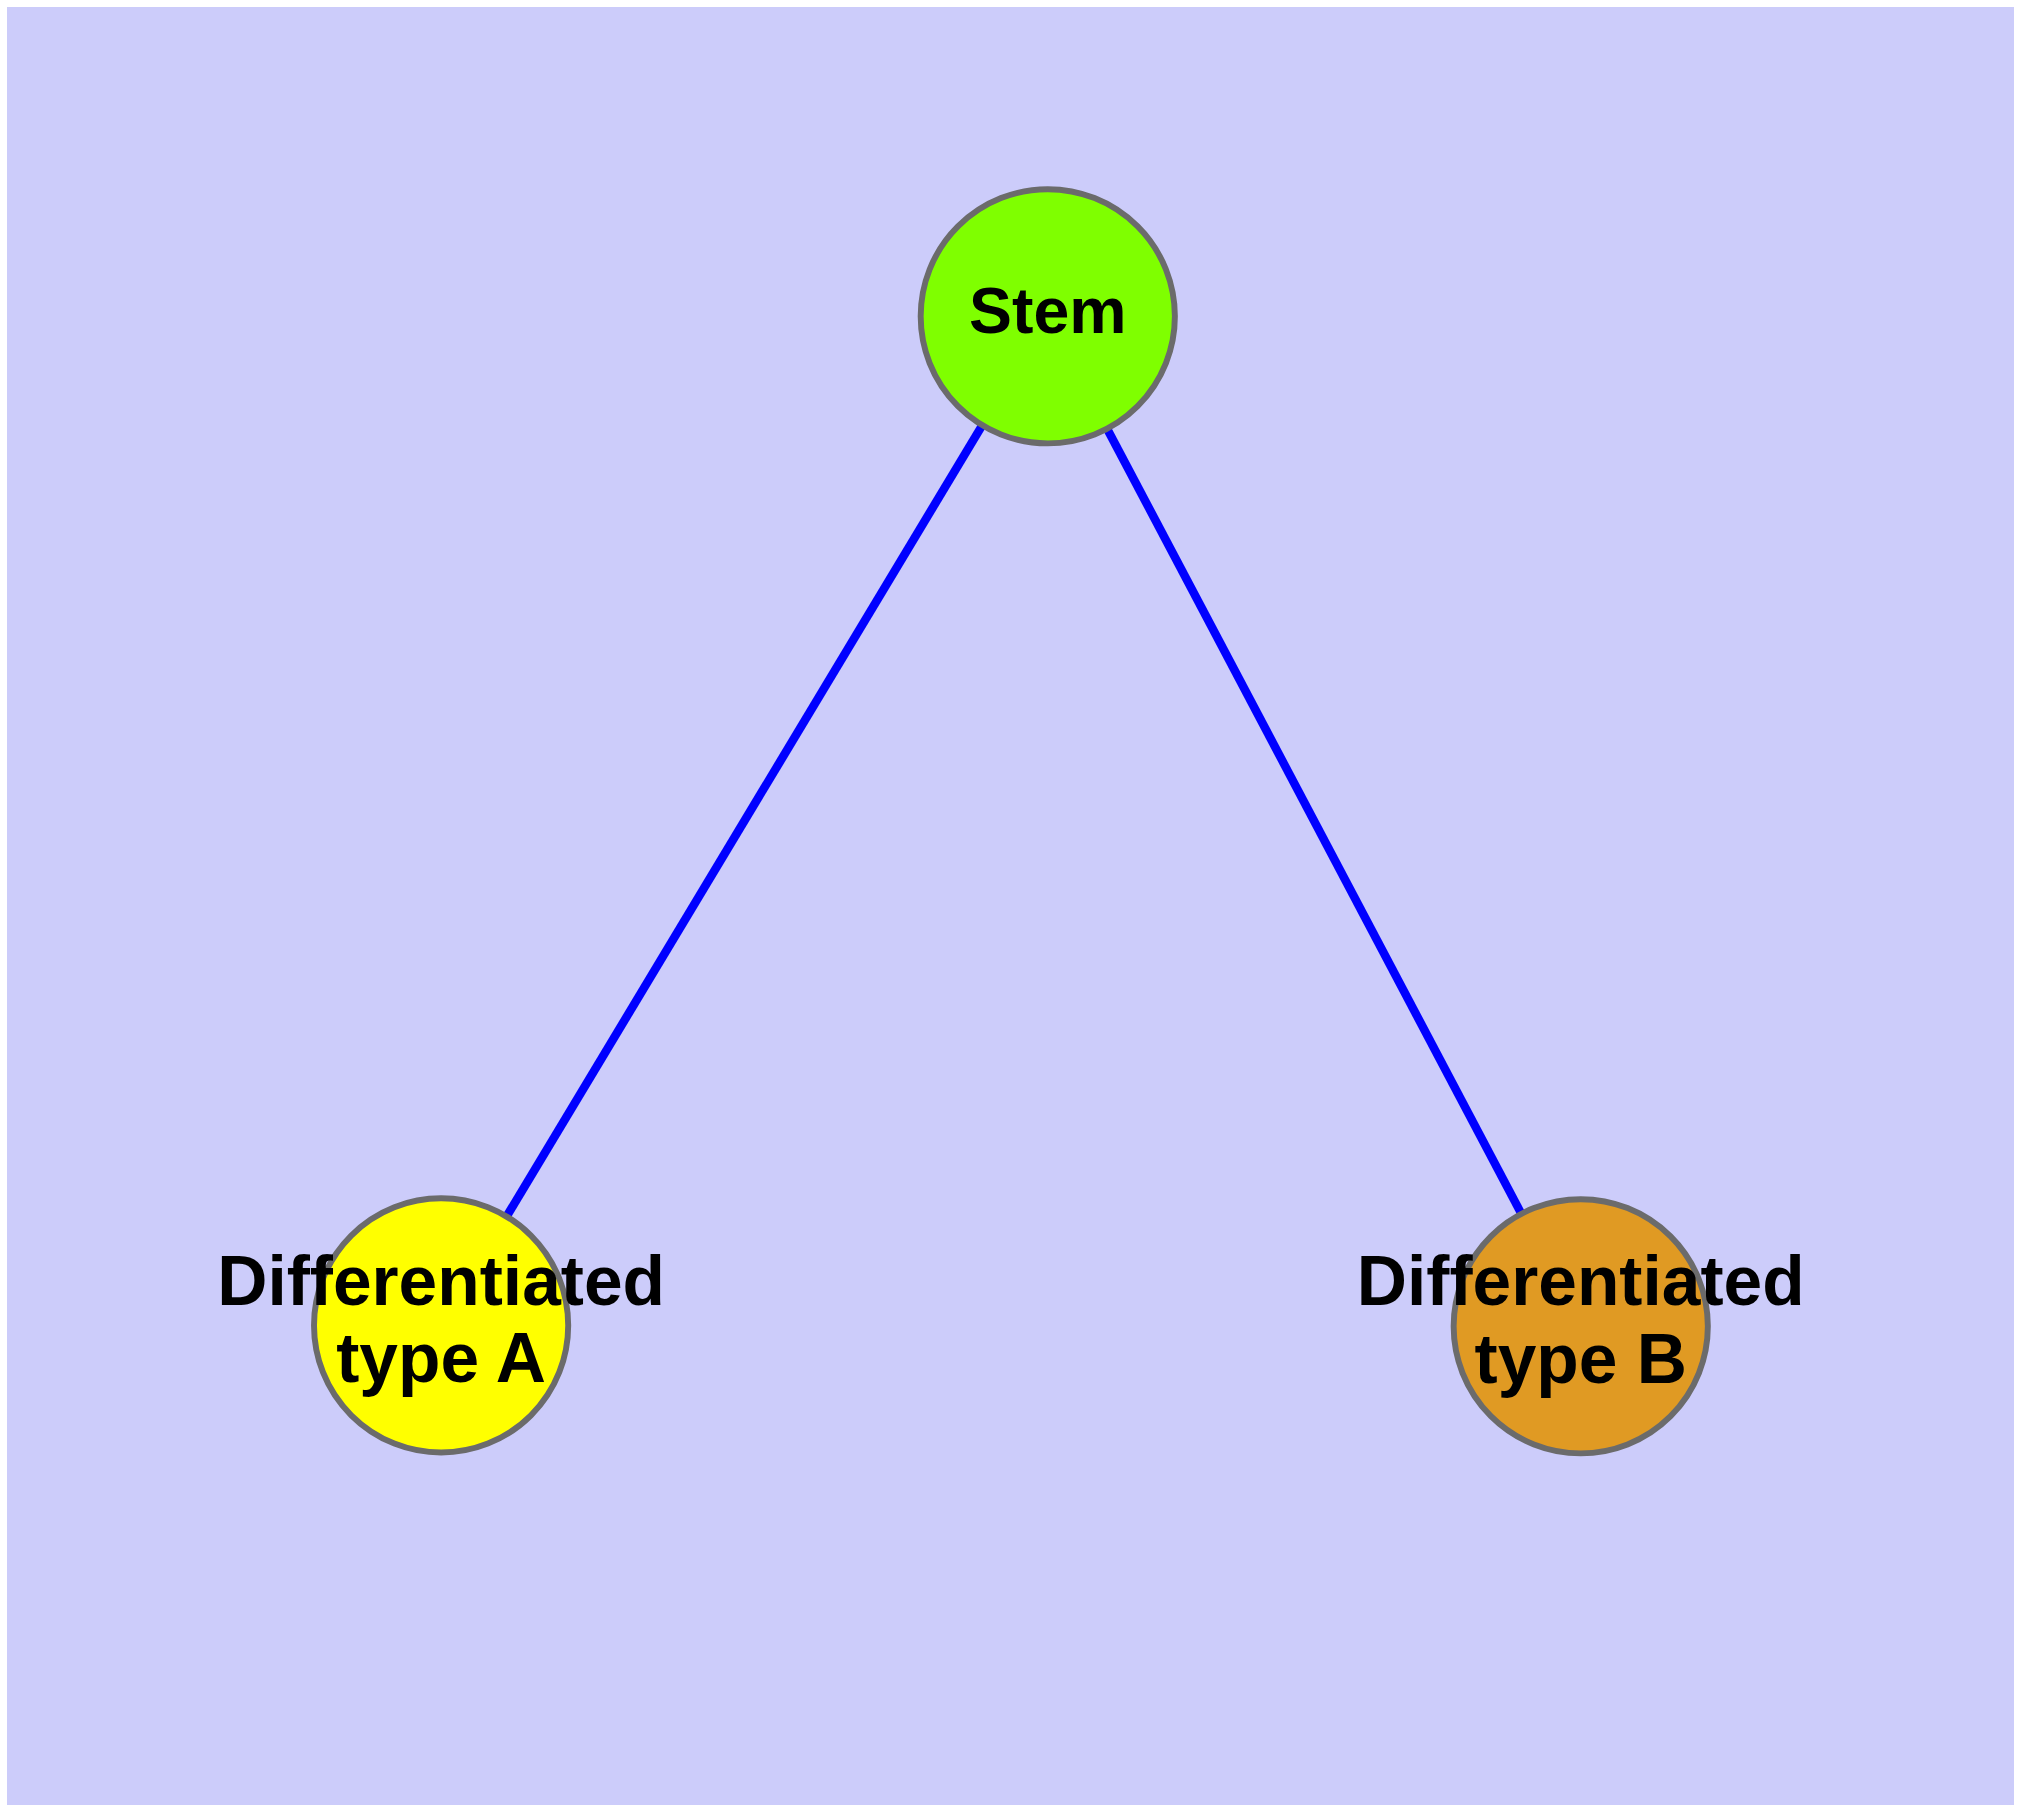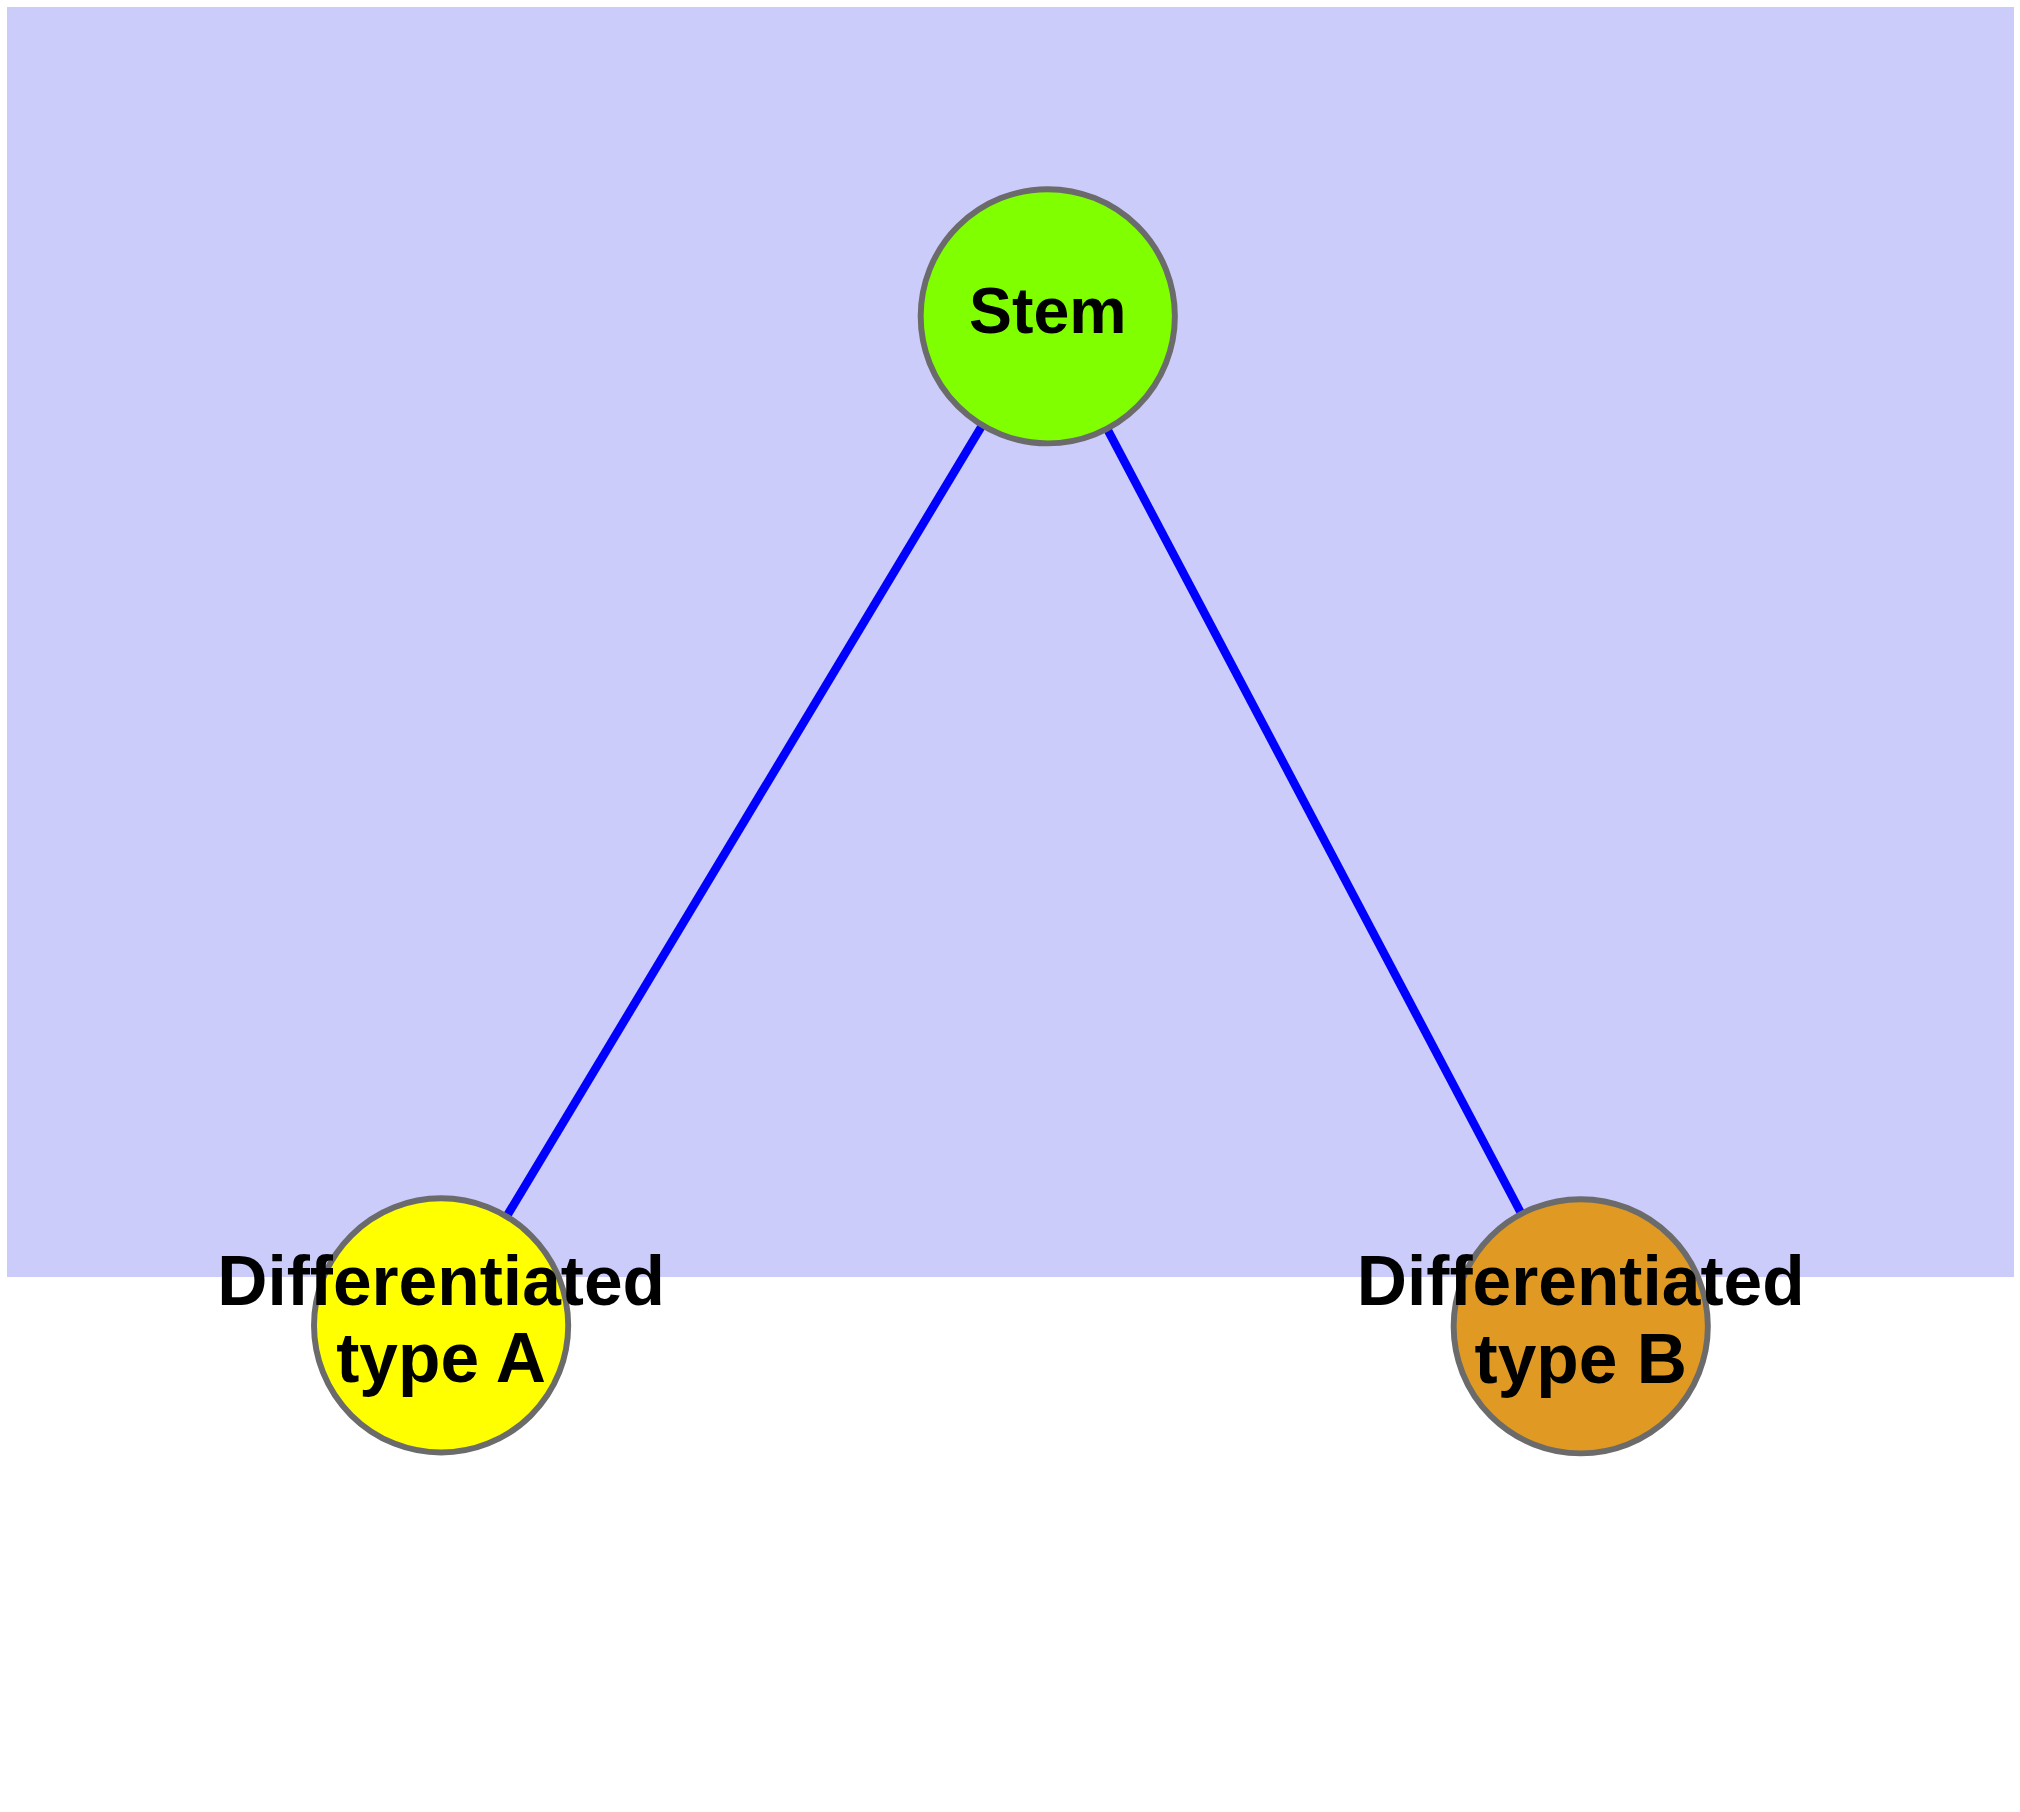--- a/index.html
+++ b/index.html
@@ -12,21 +12,21 @@
     width: 2021px;
     height: 1812px;
     overflow: hidden;
     font-family: "Liberation Sans", sans-serif;
   }
   #canvas {
     position: absolute;
     left: 6.8px;
     top: 6.8px;
     width: 2007px;
-    height: 1270px;
+    height: 1798px;
     background: #ccccfa;
   }
   #graph-svg {
     position: absolute;
     left: 0;
     top: 0;
     width: 2007px;
     height: 1798px;
     display: block;
   }

